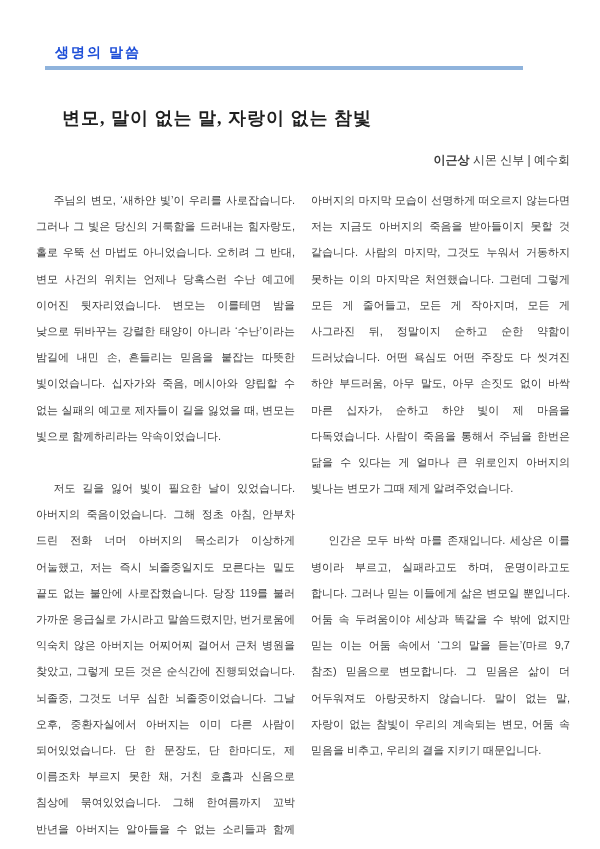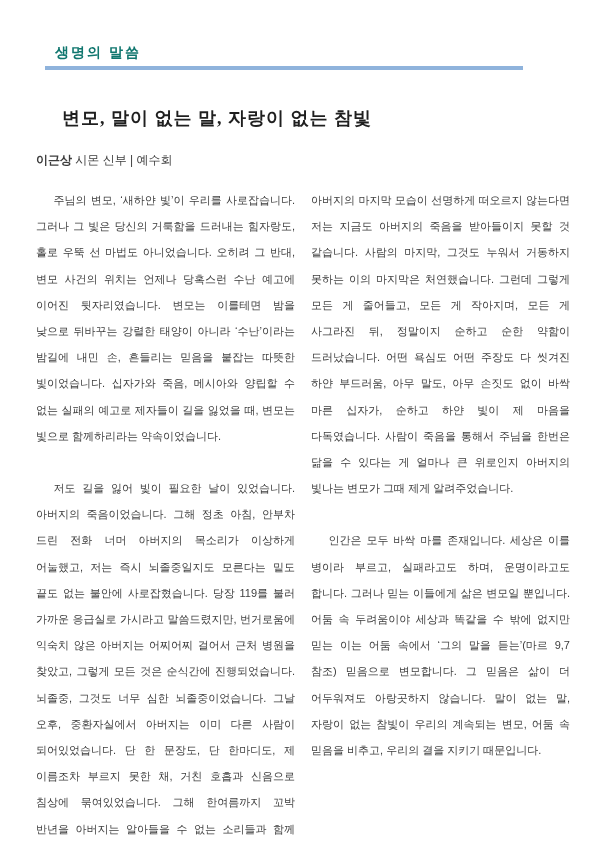--- a/index.html
+++ b/index.html
@@ -8,39 +8,40 @@
     width:600px; height:849px;
     font-family:"Liberation Sans","DejaVu Sans",sans-serif;
     color:#3d3d3d;
     overflow:hidden;
   }
   .page { width:600px; height:849px; padding:44px 30px 0 36px; position:relative; }
 
   
   .section-label {
     margin-left:19px;
-    font-size:14px; font-weight:bold; color:#0f766e;
+    font-size:14px; font-weight:bold; color:#1d4ed8;
     letter-spacing:2px;
   }
   .accent-rule {
     margin:4px 0 0 9px;
     width:478px; height:4px;
     background:#8fb3dc;
   }
 
   
   .article-title {
     margin:36px 0 0 26px;
     font-family:"Liberation Serif","DejaVu Serif",serif;
     font-size:18px; font-weight:600; color:#1f1f1f;
     letter-spacing:1px;
   }
   .author-line {
     margin-top:22px;
     padding-right:0px;
+    text-align:right;
     font-size:12px; color:#3c3c3c;
   }
   .author-name { font-weight:bold; }
 
   
   .columns {
     margin-top:18px;
     display:flex;
     gap:16px;
   }

